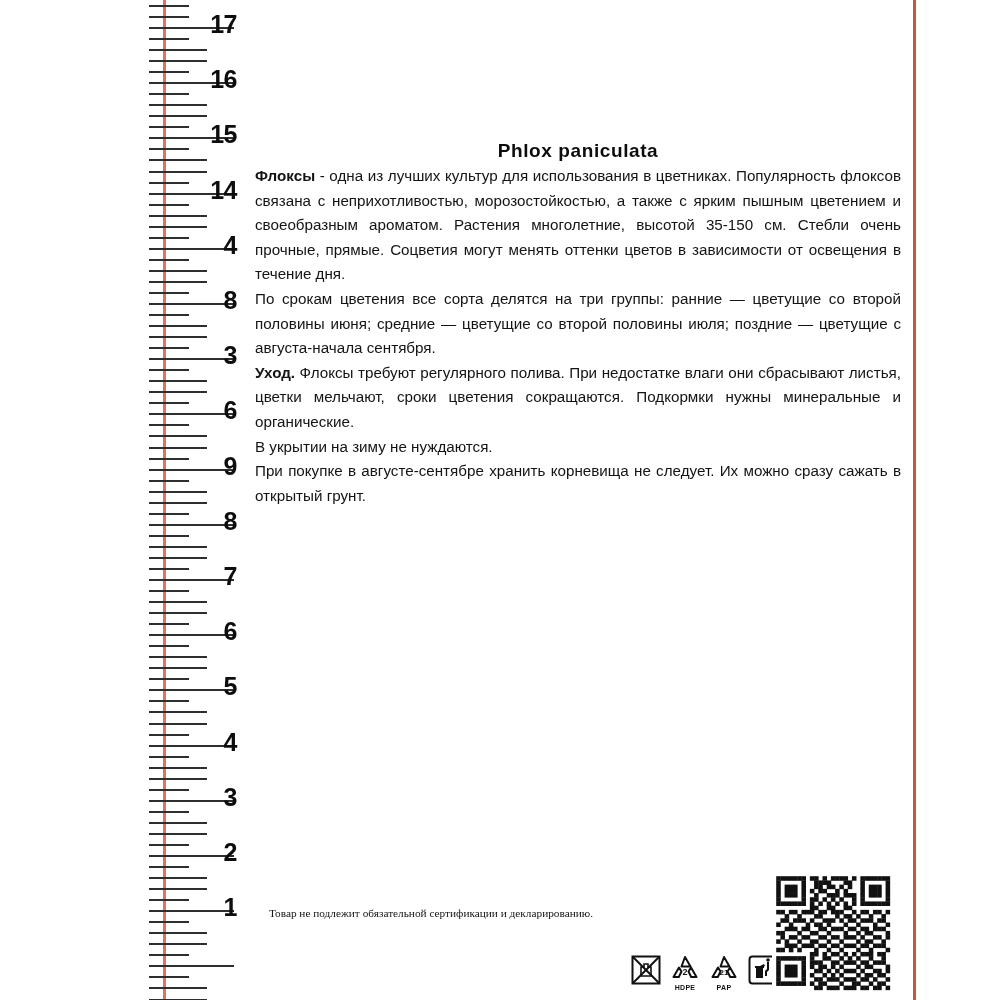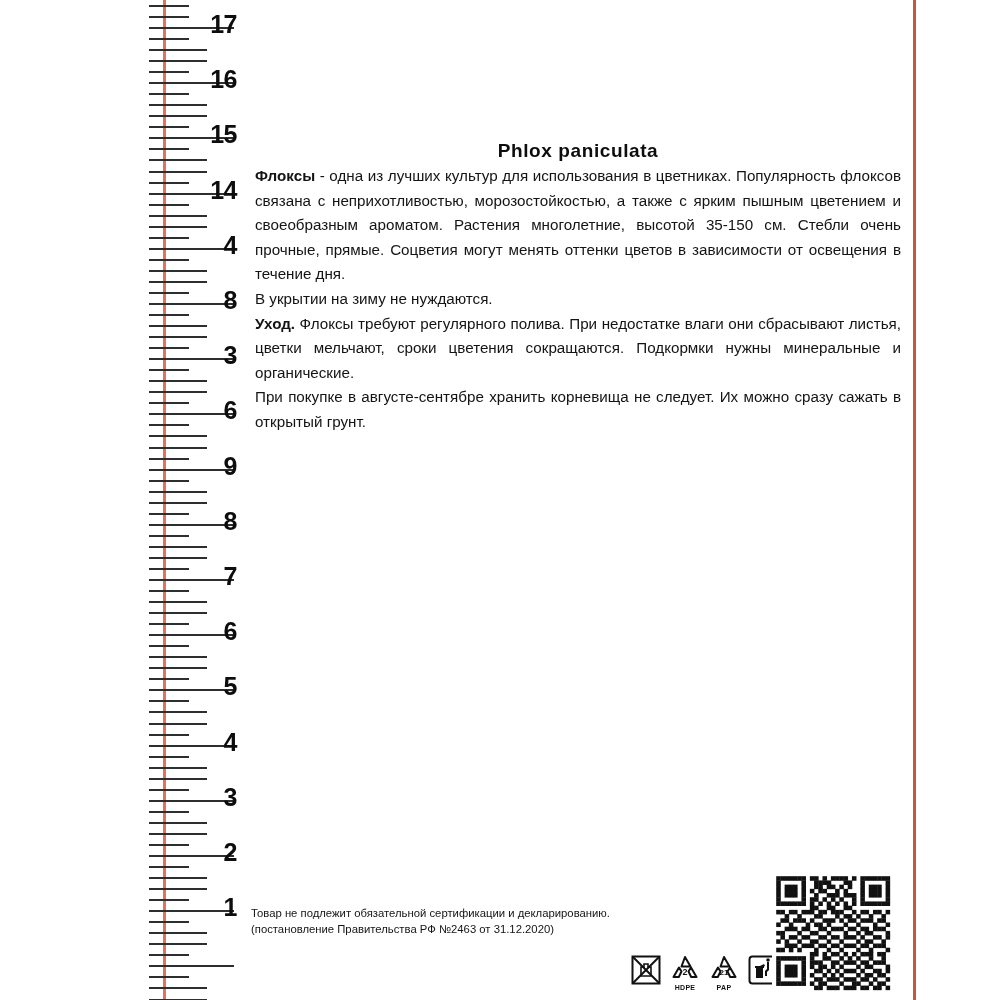--- a/index.html
+++ b/index.html
@@ -103,24 +103,24 @@
     color: #141414;
     hyphens: none;
   }
   .para + .para { margin-top: 0; }
   .para.gap { margin-top: 24px; }
   .lead { font-weight: 700; }
 
   
   #legal {
     position: absolute;
-    left: 212px;
+    left: 230px;
     top: 906px;
     width: 380px;
-    font-family: Liberation Sans, sans-serif;
+    font-family: Liberation Serif, serif;
     font-size: 11.3px;
     line-height: 15.6px;
     color: #141414;
   }
   #legal p { margin: 0; }
   #legal p.just { text-align: justify; }
 
   
   #icons {
     position: absolute;
@@ -268,33 +268,33 @@
       <div class="cm-label" style="top: 782.8px;">3</div>
       <div class="cm-label" style="top: 838px;">2</div>
       <div class="cm-label" style="top: 893.2px;">1</div>
     </div>
 
   <div id="content">
     <div class="title-latin">Phlox  paniculata</div>
 
     <p class="para"><span class="lead">Флоксы</span><span> - одна из лучших культур для использования в цветниках. Популярность флоксов связана с неприхотливостью, морозостойкостью, а также с ярким пышным цветением и своеобразным ароматом. Растения многолетние, высотой 35-150 см. Стебли очень прочные, прямые. Соцветия могут менять оттенки цветов в зависимости от освещения в течение дня.</span></p>
 
-
+    <p class="para"><span>По срокам цветения все сорта делятся на три группы: ранние — цветущие со второй половины июня; средние — цветущие со второй половины июля; поздние — цветущие с августа-начала сентября.</span></p>
+
+
+    <p class="para"><span class="lead">Уход.</span><span> Флоксы требуют регулярного полива. При недостатке влаги они сбрасывают листья, цветки мельчают, сроки цветения сокращаются. Подкормки нужны минеральные и органические.</span></p>
 
     <p class="para"><span>В укрытии на зиму не нуждаются.</span></p>
-
-    <p class="para"><span class="lead">Уход.</span><span> Флоксы требуют регулярного полива. При недостатке влаги они сбрасывают листья, цветки мельчают, сроки цветения сокращаются. Подкормки нужны минеральные и органические.</span></p>
 
 
     <p class="para"><span>При покупке в августе-сентябре хранить корневища не следует. Их можно сразу сажать в открытый грунт.</span></p>
   </div>
 
   <div id="legal">
     <p>Товар не подлежит обязательной сертификации и декларированию.</p>
-    <p>(постановление Правительства РФ №2463 от 31.12.2020)</p>
   </div>
 
   <div id="icons">
 
     <div class="icon-box">
       <svg width="30" height="30" viewBox="0 0 30 30">
         <rect x="1.5" y="1.5" width="27" height="27" fill="none" stroke="#111" stroke-width="2"></rect>
         <line x1="2" y1="2" x2="28" y2="28" stroke="#111" stroke-width="2"></line>
         <line x1="28" y1="2" x2="2" y2="28" stroke="#111" stroke-width="2"></line>
         <path d="M10 21 L10 12 L13 12 L13 9 L17 9 L17 12 L20 12 L20 21 Z" fill="none" stroke="#111" stroke-width="1.6"></path>

